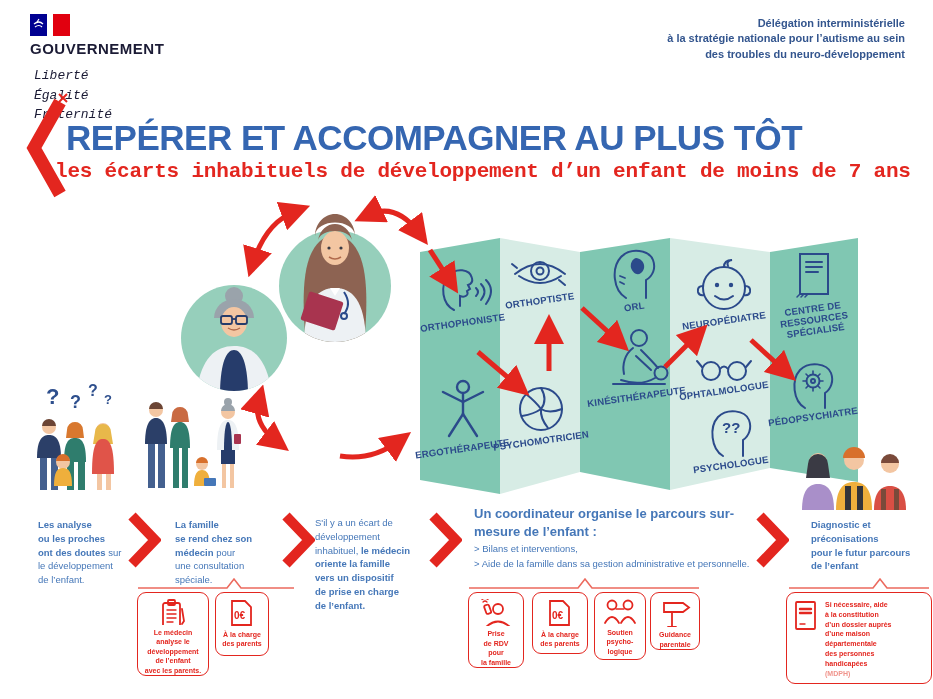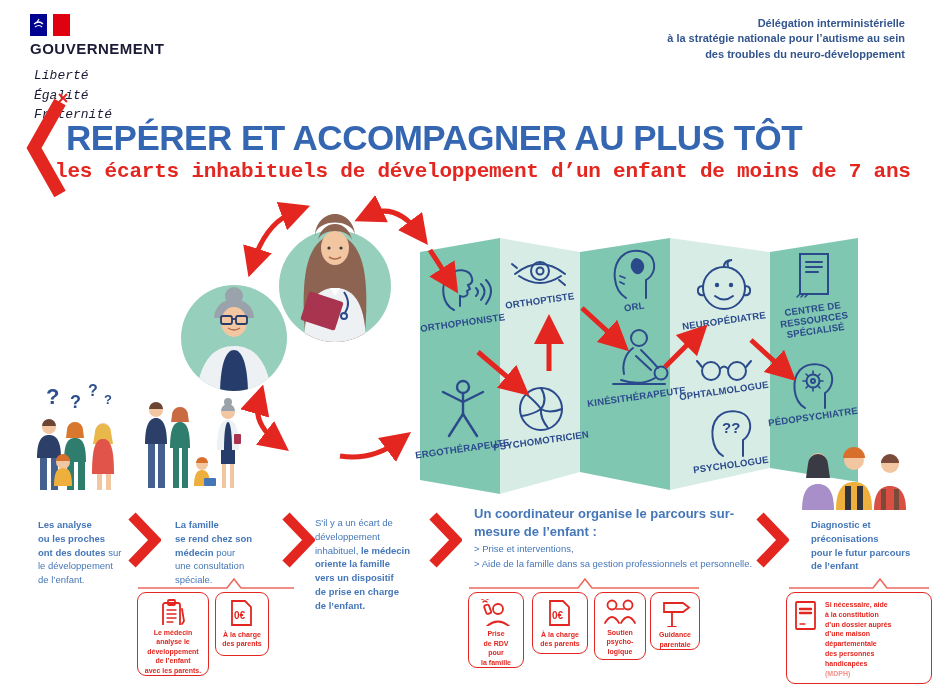--- a/index.html
+++ b/index.html
@@ -353,22 +353,22 @@
 inhabituel, </span><span class="bseg">le médecin
 oriente la famille
 vers un dispositif
 de prise en charge
 de l’enfant.</span></div>
   <svg class="abs" style="left:428px;top:512px;" width="34" height="56">
     <polyline points="5,4 28,28 5,52" stroke="#e3261f" stroke-width="10" fill="none"></polyline>
   </svg>
   <div class="abs" style="left:474px;top:505px;width:292px;">
     <div class="s4-head">Un coordinateur organise le parcours sur-mesure de l’enfant :</div>
-    <div class="bullet"><span>&gt;</span> <span>Prise et interventions,</span></div>
-    <div class="bullet"><span>&gt;</span> <span>Aide de la famille dans sa gestion professionnels et personnelle.</span></div>
+    <div class="bullet"><span>&gt;</span> <span>Bilans et interventions,</span></div>
+    <div class="bullet"><span>&gt;</span> <span>Aide de la famille dans sa gestion administrative et personnelle.</span></div>
   </div>
   <svg class="abs" style="left:755px;top:512px;" width="34" height="56">
     <polyline points="5,4 28,28 5,52" stroke="#e3261f" stroke-width="10" fill="none"></polyline>
   </svg>
   <div class="abs step" style="left:802px;top:518px;width:130px;margin-left:9px;"><span class="bseg">Diagnostic et
 préconisations
 pour le futur parcours
 de l’enfant</span></div>
 
   <svg class="abs" style="left:137px;top:576px;" width="158" height="14">

